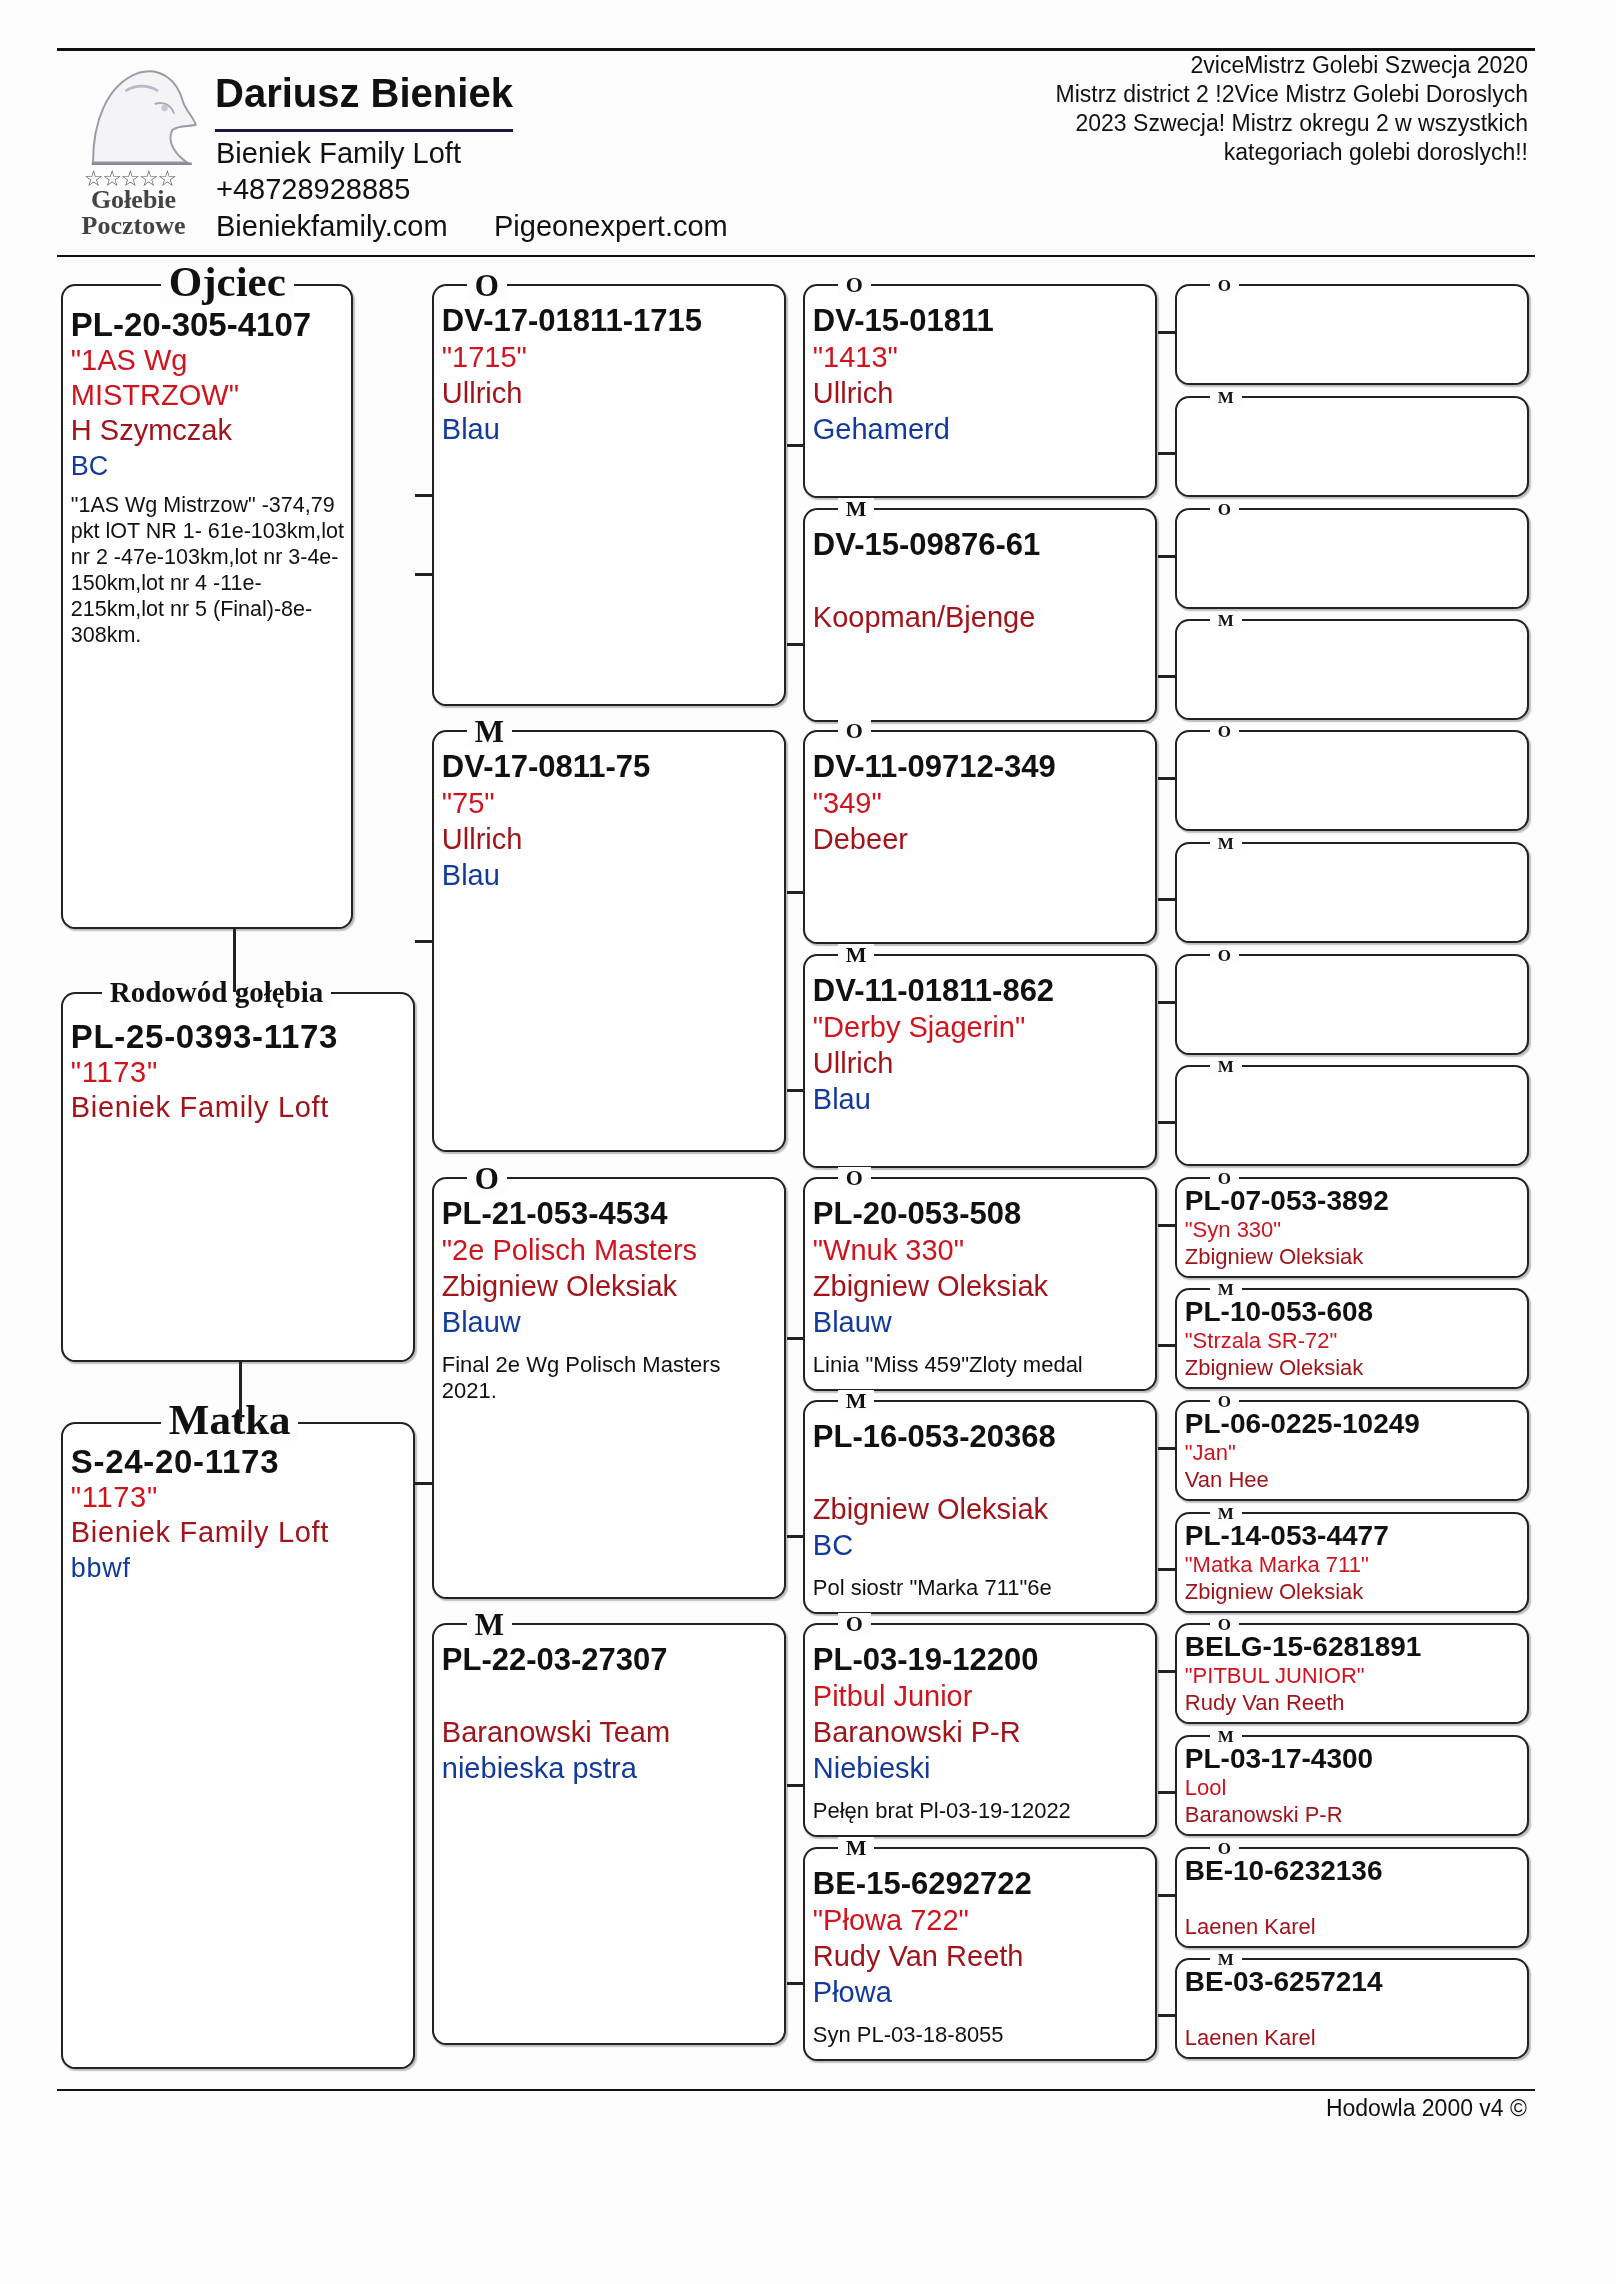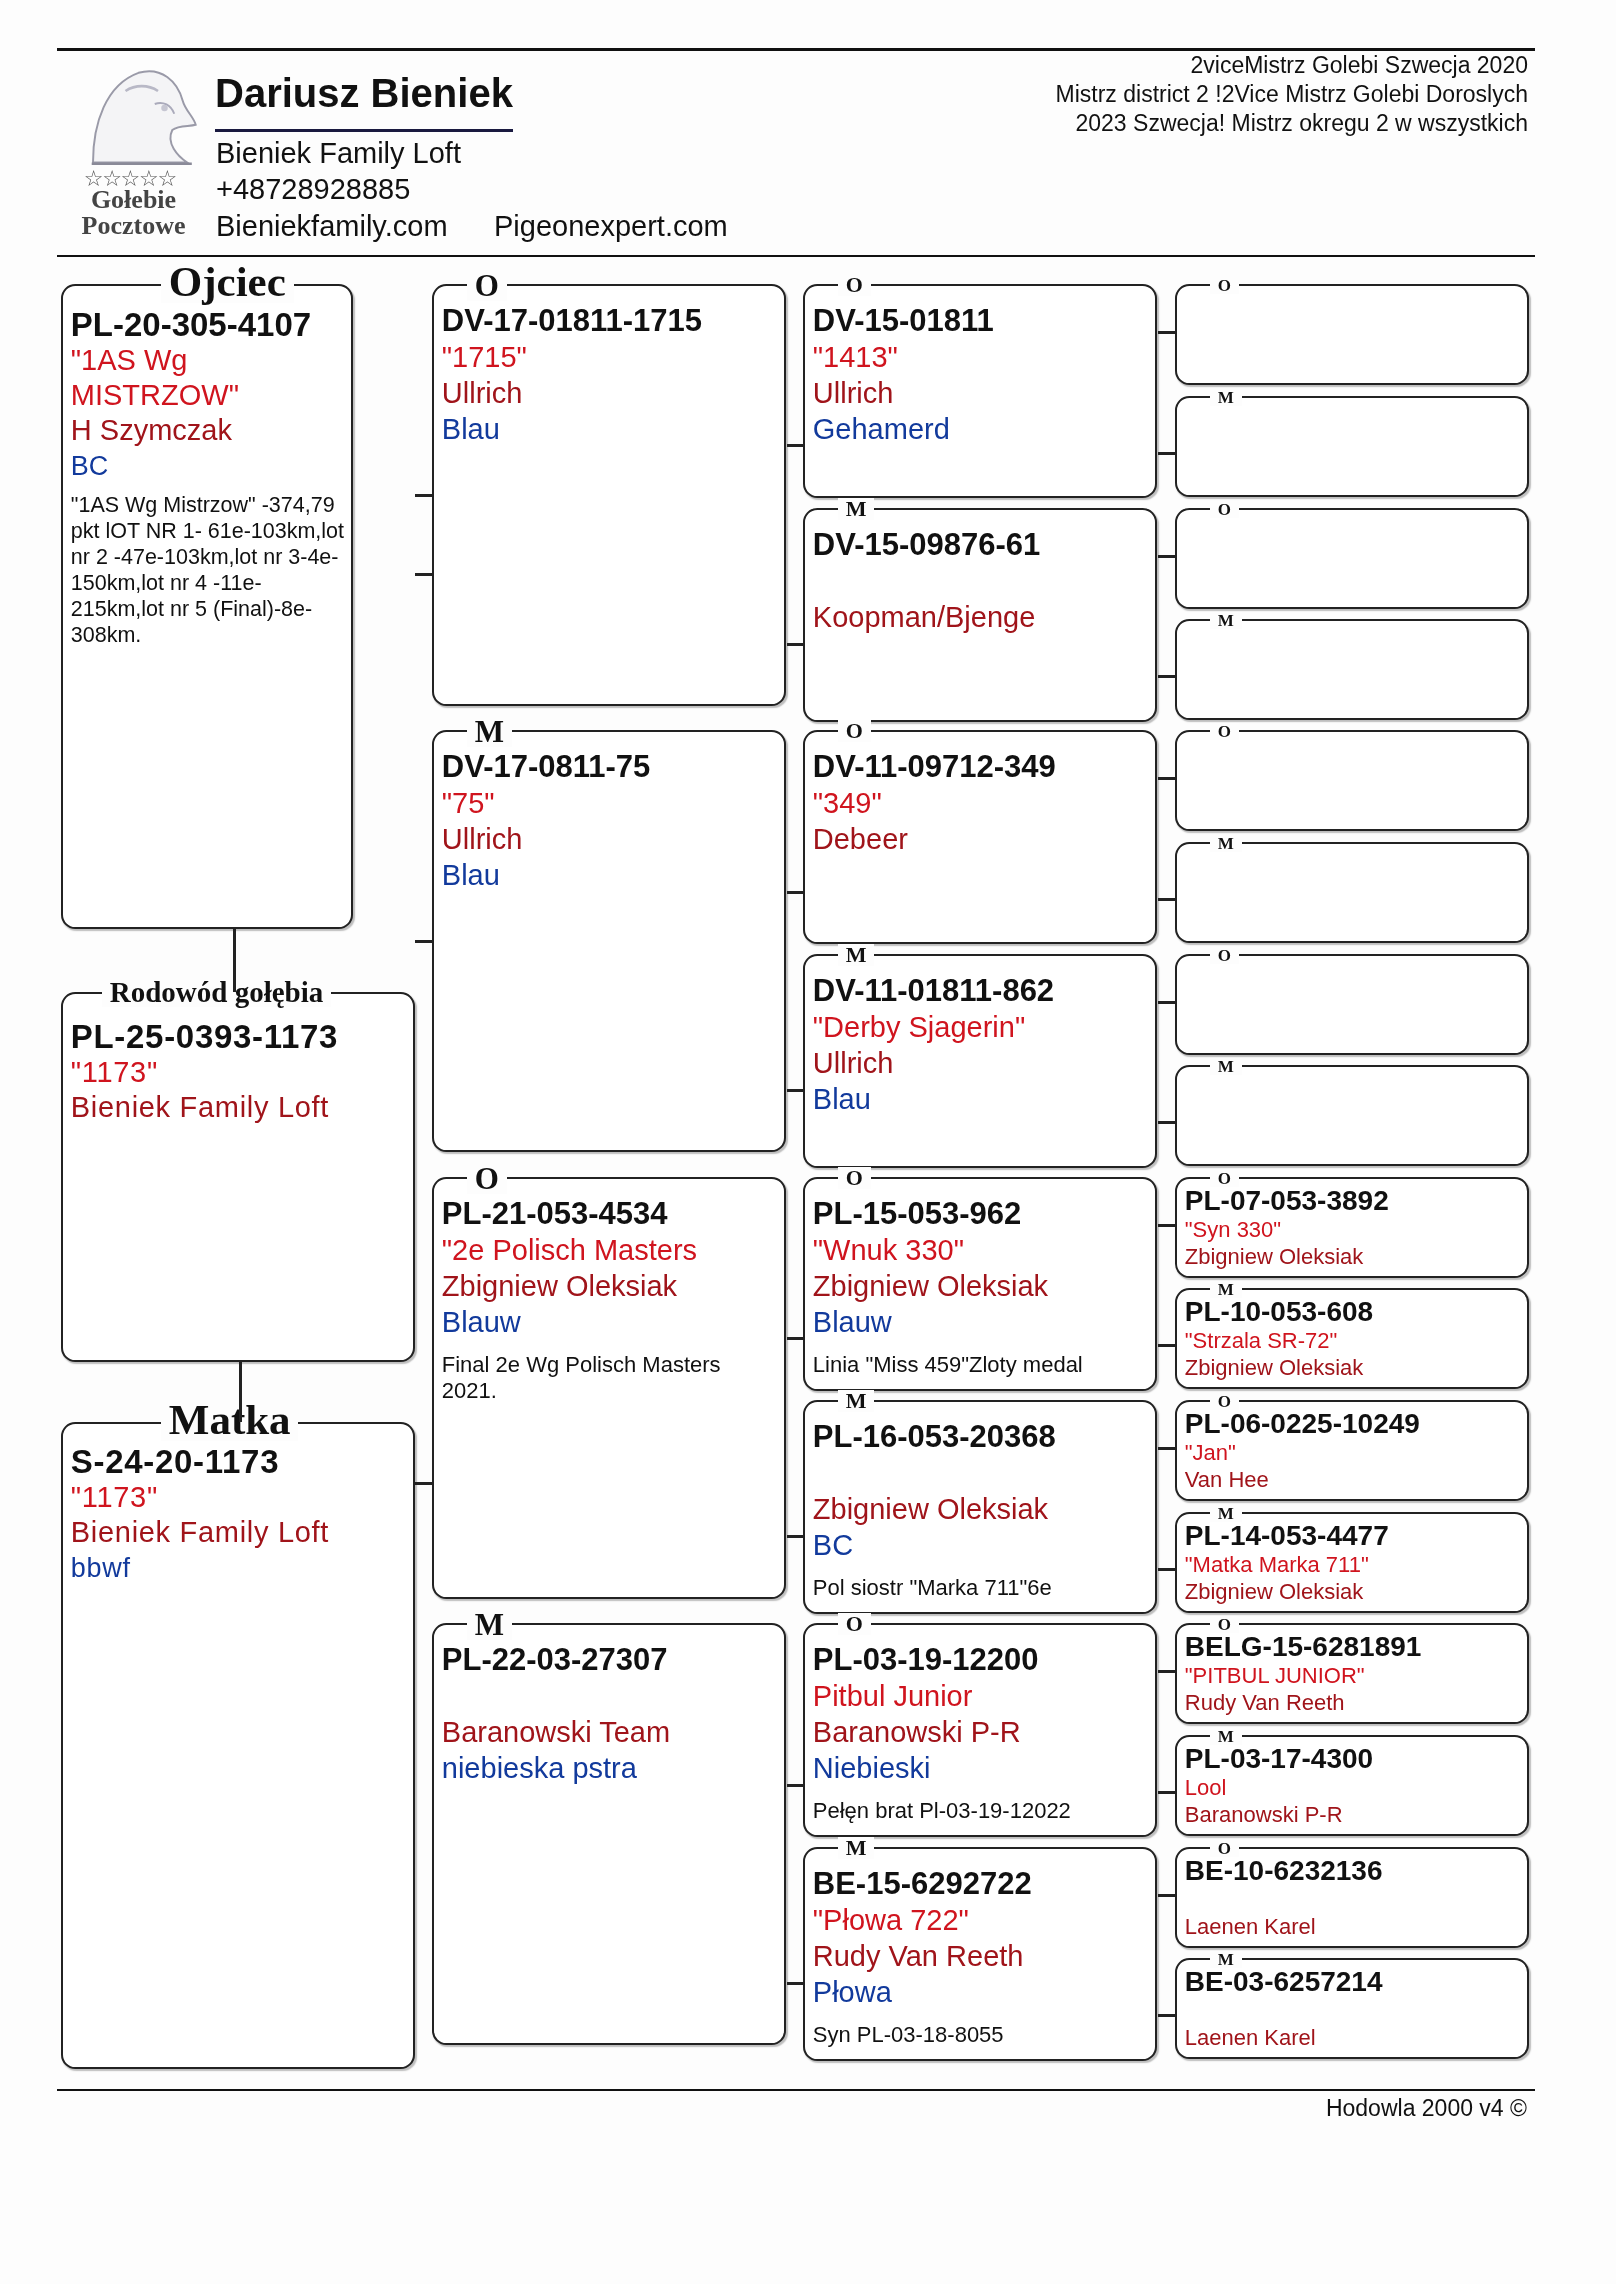--- a/index.html
+++ b/index.html
@@ -81,20 +81,21 @@
 <div class="breeder-name">Dariusz Bieniek</div>
 <div class="hdr-line" style="top:136px;">Bieniek Family Loft</div>
 <div class="hdr-line" style="top:172px;">+48728928885</div>
 <div class="hdr-line" style="top:209px;">Bieniekfamily.com</div>
 <div class="hdr-line" style="top:209px; left:494px;">Pigeonexpert.com</div>
 
 <div class="achievements">
   <div>2viceMistrz Golebi Szwecja 2020</div>
   <div>Mistrz district 2 !2Vice Mistrz Golebi Doroslych</div>
   <div>2023 Szwecja! Mistrz okregu 2 w wszystkich</div>
+  <div>kategoriach golebi doroslych!!</div>
 </div>
 
 <div class="rule" style="left:57px; top:255px; width:1478px; height:2px;"></div>
 
 <div class="box c1" style="left:61px; top:284px; width:292px; height:645px;">
   <span class="lbl lbl-big">Ojciec</span>
   <div class="content" style="top:21px;">
     <div class="ring">PL-20-305-4107</div>
     <div class="name">"1AS Wg MISTRZOW"</div>
     <div class="owner">H Szymczak</div>
@@ -197,21 +198,21 @@
       <div class="content">
         <div class="ring blank">DV-11-01811-862</div>
         <div class="name blank">"Derby Sjagerin"</div>
         <div class="owner blank">Ullrich</div>
         <div class="color blank">Blau</div>
       </div>
     </div>
     <div class="box c3" style="left: 803px; top: 1177px; width: 354px; height: 214px;">
       <span class="lbl lbl-l3">O</span>
       <div class="content">
-        <div class="ring blank">PL-15-053-962</div>
+        <div class="ring blank">PL-20-053-508</div>
         <div class="name blank">"Wnuk 330"</div>
         <div class="owner blank">Zbigniew Oleksiak</div>
         <div class="color blank">Blauw</div>
         <div class="note blank">Linia "Miss 459"Zloty medal</div>
       </div>
     </div>
     <div class="box c3" style="left: 803px; top: 1400px; width: 354px; height: 214px;">
       <span class="lbl lbl-l3">M</span>
       <div class="content">
         <div class="ring blank">PL-16-053-20368</div>

